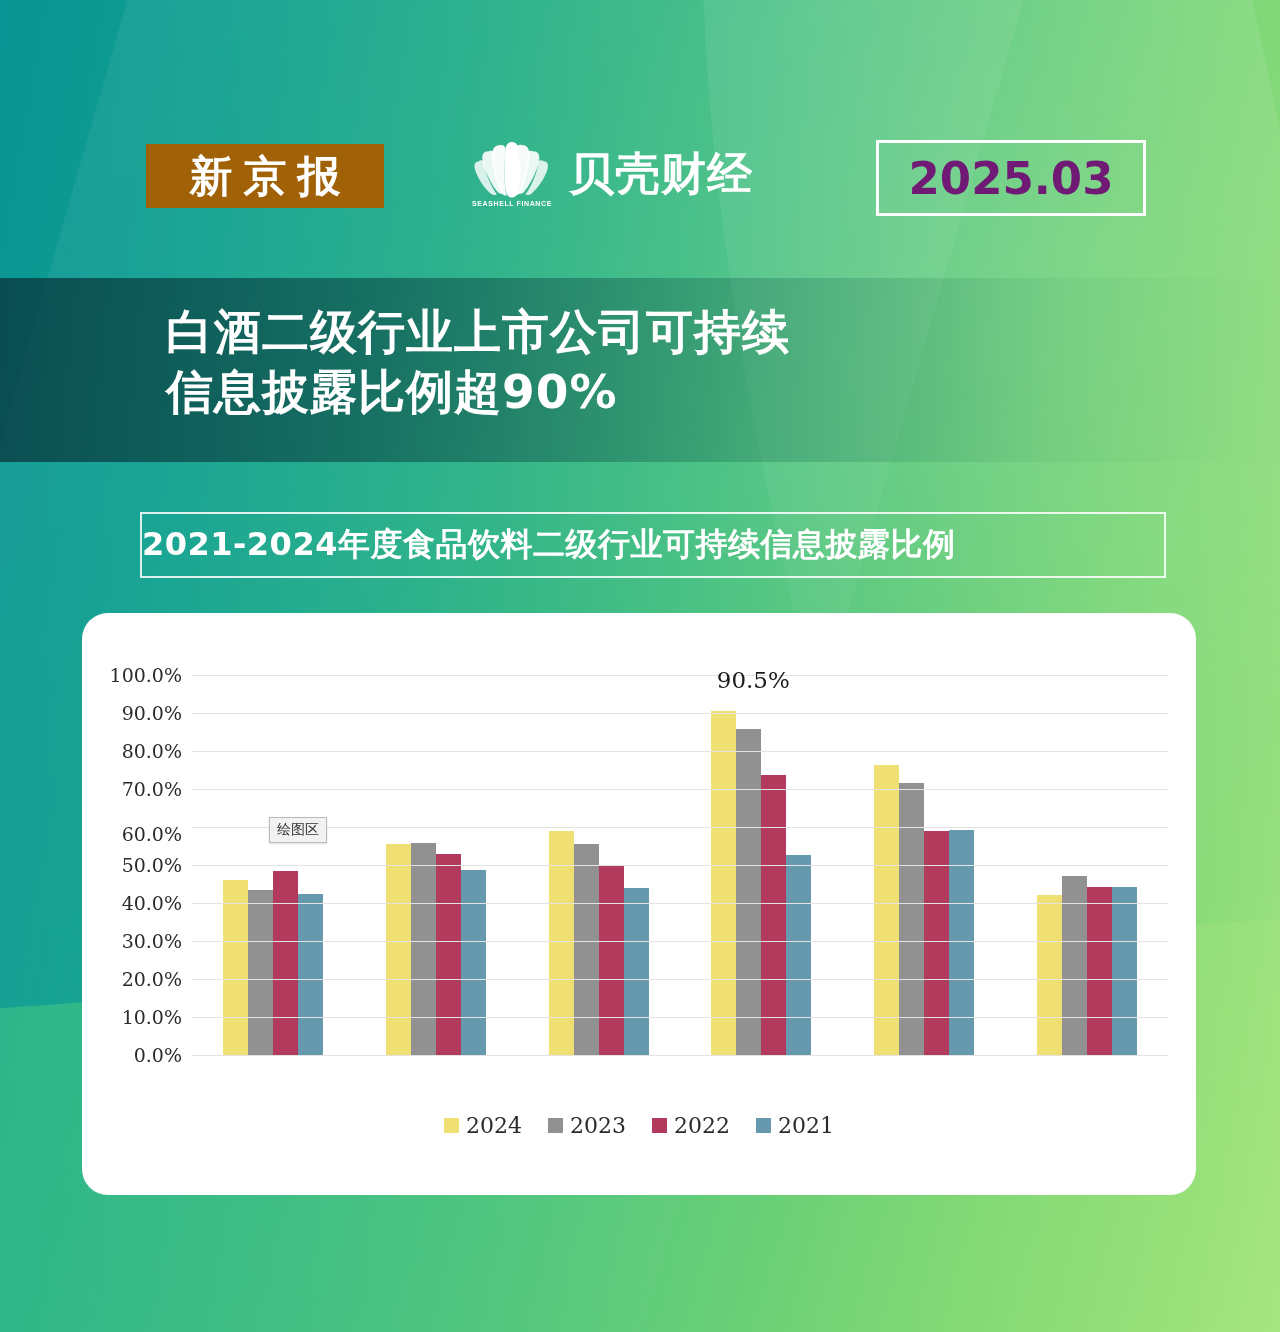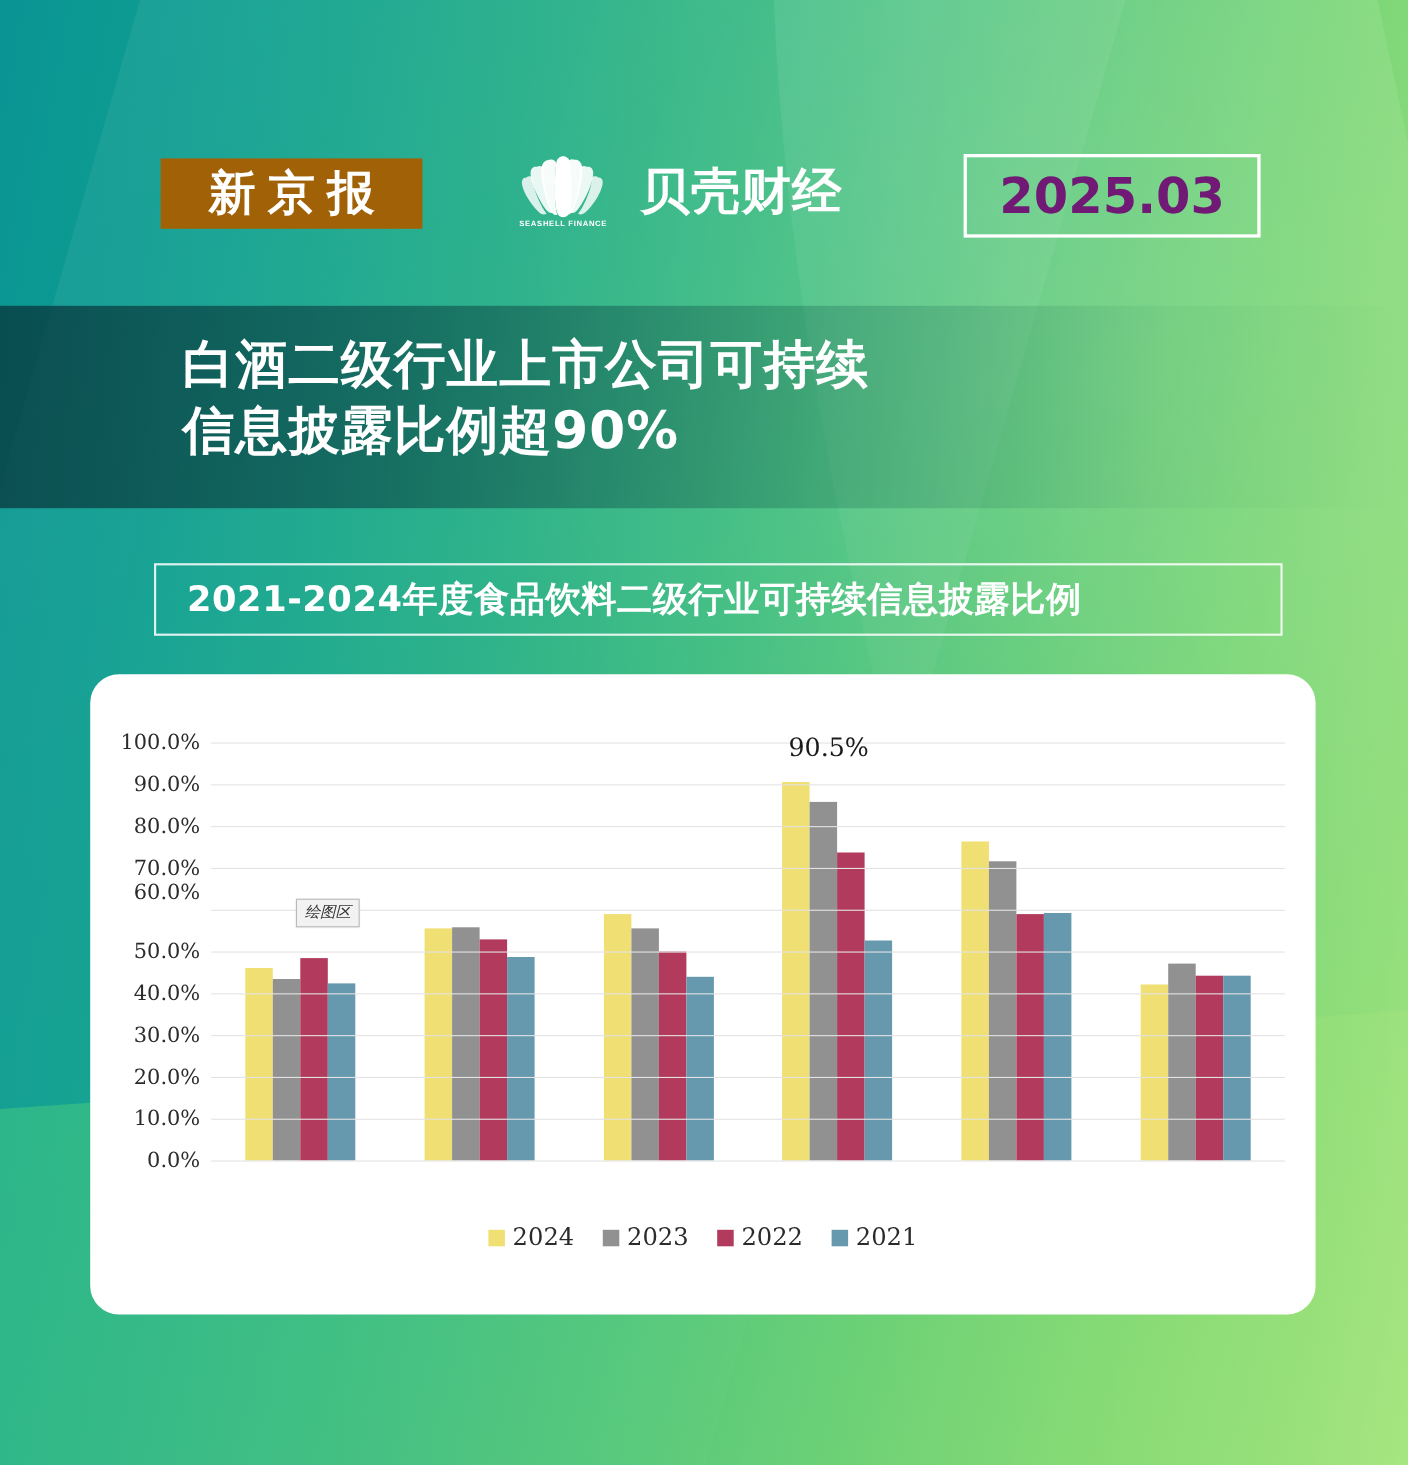--- a/index.html
+++ b/index.html
@@ -37,21 +37,21 @@
   }
   .nanfang-logo{
     position:absolute;left:146px;top:144px;width:238px;height:64px;
     background:#a16207;display:flex;align-items:center;justify-content:center;
   }
   .nanfang-logo span{
     color:#ffffff;font-family:"DejaVu Serif","Liberation Serif",serif;
     font-weight:700;font-size:43px;letter-spacing:11px;text-indent:11px;
     line-height:1;
   }
-  .brand{position:absolute;left:470px;top:140px;display:flex;align-items:center;gap:28px;}
+  .brand{position:absolute;left:470px;top:140px;display:flex;align-items:center;gap:15px;}
   .shell-icon{width:84px;height:72px;position:relative;}
   .shell-sub{
     position:absolute;left:0;top:60px;width:84px;text-align:center;
     color:#fff;font-size:7px;font-weight:700;letter-spacing:0.6px;
     font-family:"Liberation Sans",sans-serif;
   }
   .brand-name{
     color:#fff;font-size:45px;font-weight:700;line-height:1;
     letter-spacing:1px;font-family:"DejaVu Sans",sans-serif;
     margin-top:-6px;
@@ -77,21 +77,21 @@
   }
   .title-text .l2{display:block;}
 
   
   .sub-band{
     position:absolute;left:140px;top:512px;width:1022px;height:62px;
     border:2px solid rgba(255,255,255,0.85);
     display:flex;align-items:center;
   }
   .sub-band span{
-    color:#ffffff;font-size:32px;font-weight:700;margin-left:28px;
+    color:#ffffff;font-size:32px;font-weight:700;
     font-family:"DejaVu Sans",sans-serif;letter-spacing:0.5px;
   }
 
   
   .card{
     position:absolute;left:82px;top:613px;width:1114px;height:582px;
     background:#ffffff;border-radius:26px;
   }
   .chart-wrap{position:absolute;left:0;top:0;width:1114px;height:694px;}
 
@@ -184,21 +184,21 @@
   <span>2021-2024年度食品饮料二级行业可持续信息披露比例</span>
 </div>
 
 <div class="card">
   <div class="chart-wrap">
     <div class="ylabels">
         <div class="ylabel" style="top: 0px;">100.0%</div>
         <div class="ylabel" style="top: 38px;">90.0%</div>
         <div class="ylabel" style="top: 76px;">80.0%</div>
         <div class="ylabel" style="top: 114px;">70.0%</div>
-        <div class="ylabel" style="top: 136px;">60.0%</div>
+        <div class="ylabel" style="top: 159px;">60.0%</div>
         <div class="ylabel" style="top: 190px;">50.0%</div>
         <div class="ylabel" style="top: 228px;">40.0%</div>
         <div class="ylabel" style="top: 266px;">30.0%</div>
         <div class="ylabel" style="top: 304px;">20.0%</div>
         <div class="ylabel" style="top: 342px;">10.0%</div>
         <div class="ylabel" style="top: 380px;">0.0%</div>
       </div>
     <div class="plot">
       <div class="bars">
           <div class="group">
@@ -243,21 +243,21 @@
         <div class="gridline" style="top: 76px;"></div>
         <div class="gridline" style="top: 114px;"></div>
         <div class="gridline" style="top: 152px;"></div>
         <div class="gridline" style="top: 190px;"></div>
         <div class="gridline" style="top: 228px;"></div>
         <div class="gridline" style="top: 266px;"></div>
         <div class="gridline" style="top: 304px;"></div>
         <div class="gridline" style="top: 342px;"></div>
         <div class="gridline" style="top: 380px;"></div>
         <div class="datalabel" style="left: 561.333px; top: -7.9px;">90.5%</div>
-        <div class="plotarea-tip" style="left: 77px; top: 142px; font-style: italic;">绘图区</div>
+        <div class="plotarea-tip" style="left: 77px; top: 142px;">绘图区</div>
       </div>
     <div class="legend">
         <div class="leg-item">
           <div class="leg-swatch" style="background: rgb(240, 223, 114);"></div>
           <div class="leg-text">2024</div>
         </div>
         <div class="leg-item">
           <div class="leg-swatch" style="background: rgb(145, 145, 145);"></div>
           <div class="leg-text">2023</div>
         </div>

